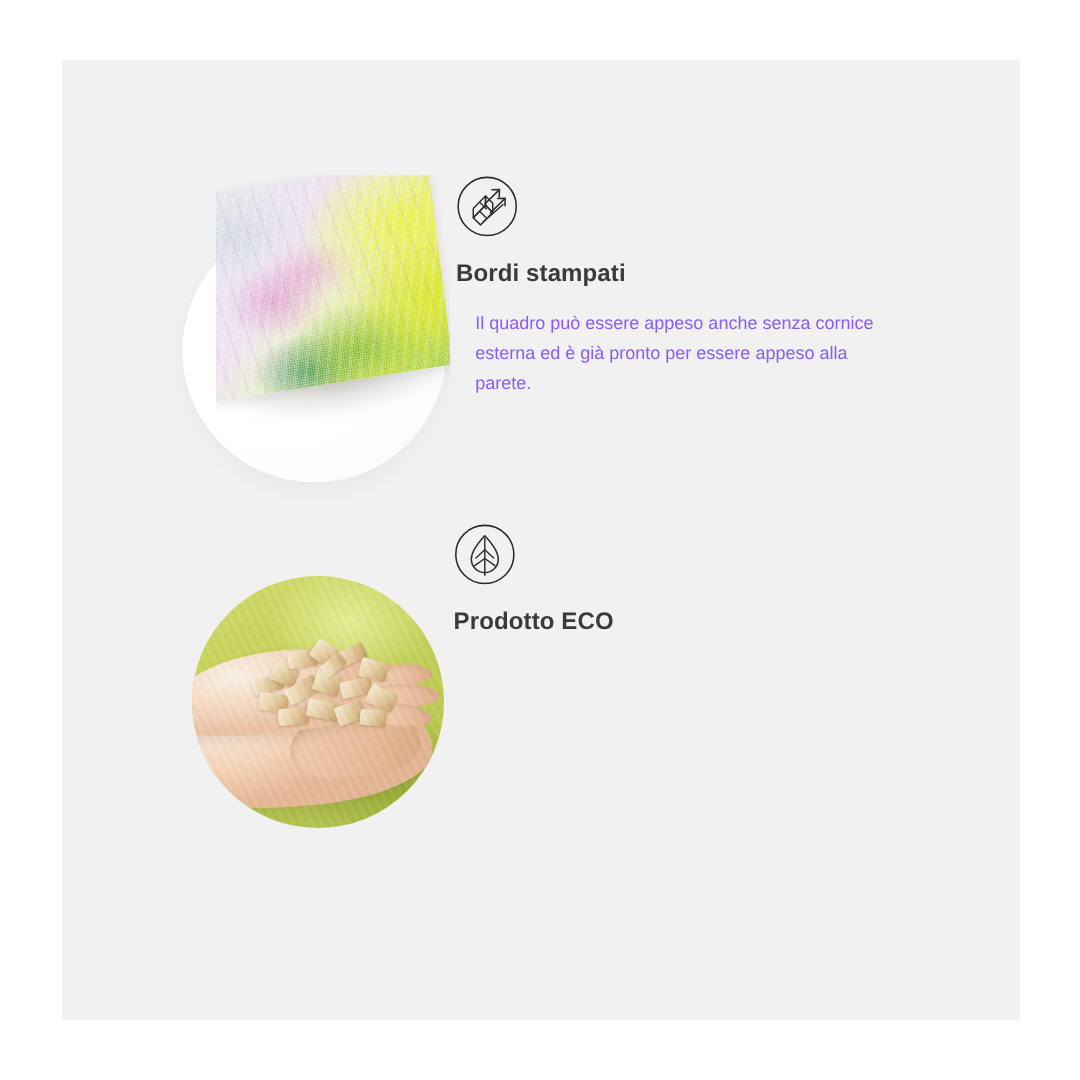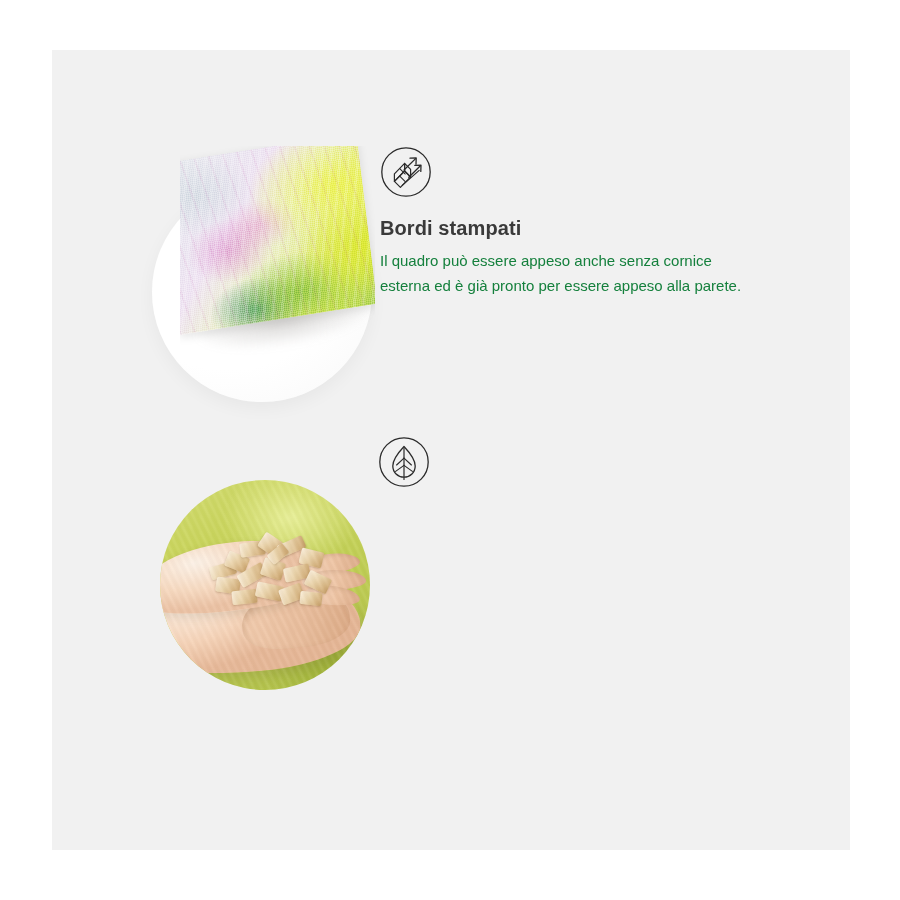--- a/index.html
+++ b/index.html
@@ -278,26 +278,26 @@
   .feature-title {
     margin: 0 0 7px 0;
     font-family: "Liberation Sans", sans-serif;
     font-size: 20px;
     font-weight: 600;
     letter-spacing: 0.1px;
     color: #3a3a3a;
     line-height: 1.25;
   }
   .feature-desc {
-    margin: 0;
+    margin: 16px;
     font-family: "Liberation Sans", sans-serif;
     font-size: 15px;
     font-weight: 400;
     line-height: 25px;
-    color: #15803d;
+    color: #8b5cf6;
     max-width: 362px;
   }
 </style>
 </head>
 <body>
 
 <div class="page">
 
   <div class="panel"></div>
 
@@ -376,17 +376,18 @@
           <path d="M26 10.5 C33.6 18.6 37.2 24.6 37.2 30.0 C37.2 36.3 32.2 41.2 26 41.2
                    C19.8 41.2 14.8 36.3 14.8 30.0 C14.8 24.6 18.4 18.6 26 10.5 Z" stroke="#2b2b2b" stroke-width="1.3" stroke-linejoin="round" fill="none"></path>
           <path d="M26 12.4 L26 43.4" stroke="#2b2b2b" stroke-width="1.2" stroke-linecap="round"></path>
           <path d="M26 22.2 L18.6 29.0" stroke="#2b2b2b" stroke-width="1.15" stroke-linecap="round"></path>
           <path d="M26 22.2 L33.4 29.0" stroke="#2b2b2b" stroke-width="1.15" stroke-linecap="round"></path>
           <path d="M26 29.4 L17.6 35.4" stroke="#2b2b2b" stroke-width="1.15" stroke-linecap="round"></path>
           <path d="M26 29.4 L34.4 35.4" stroke="#2b2b2b" stroke-width="1.15" stroke-linecap="round"></path>
         </svg>
       </div>
 
+      <h2 class="feature-title">Prodotto ECO</h2>
 
     </div>
   </div>
 
 </div>
 
 </body></html>

